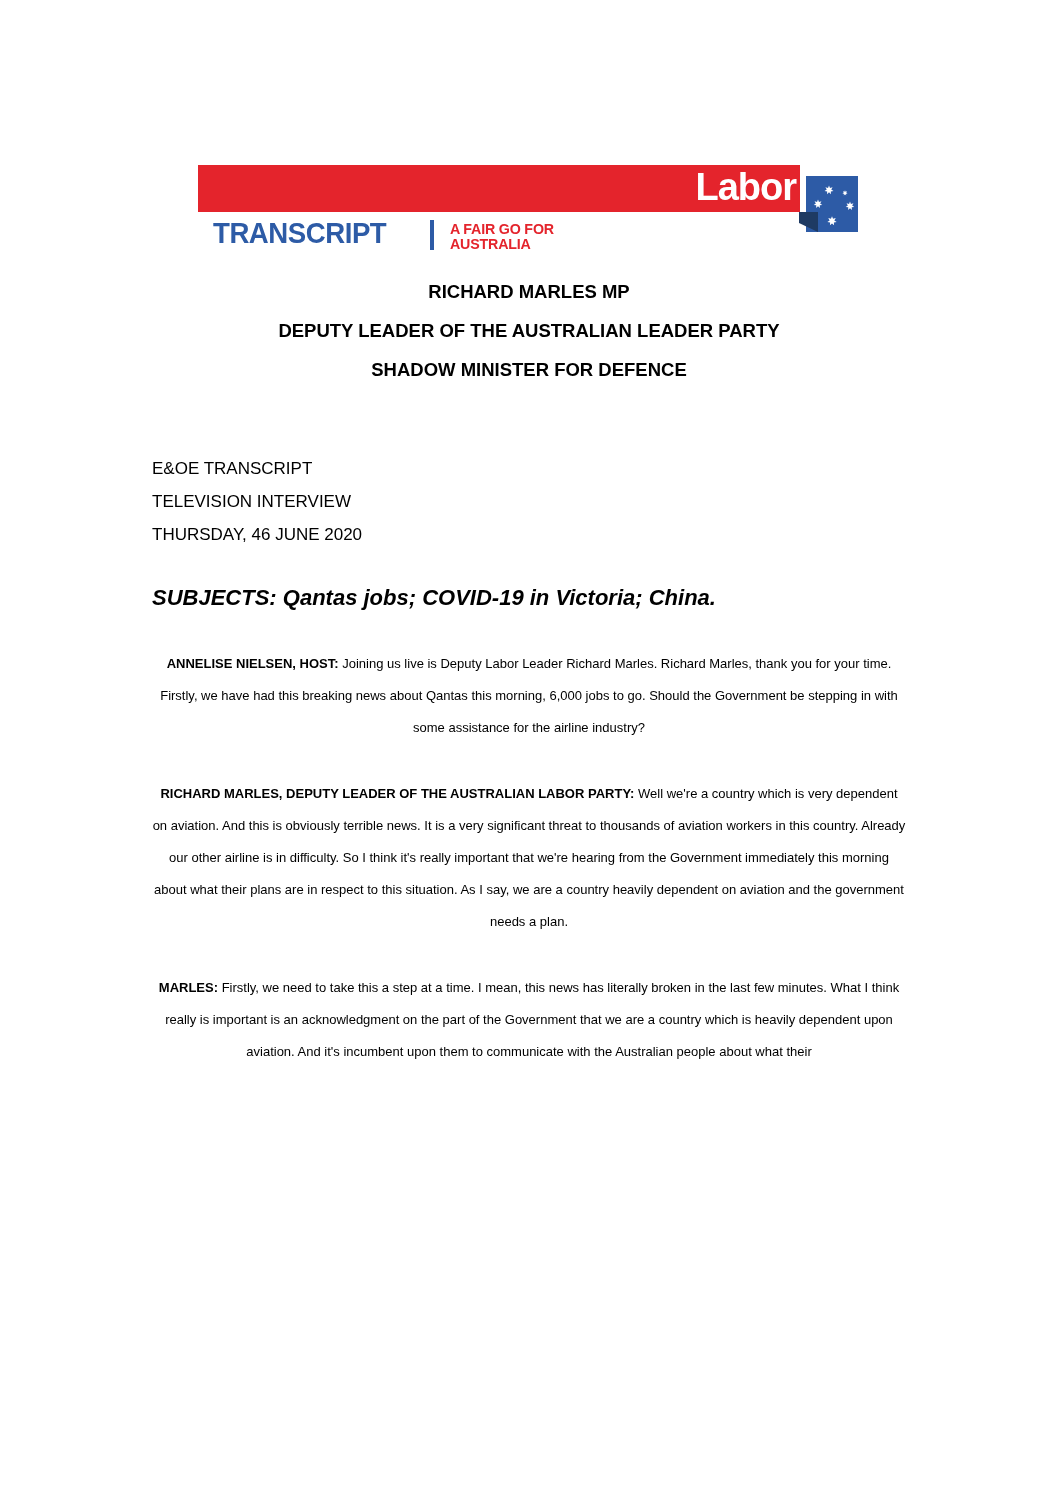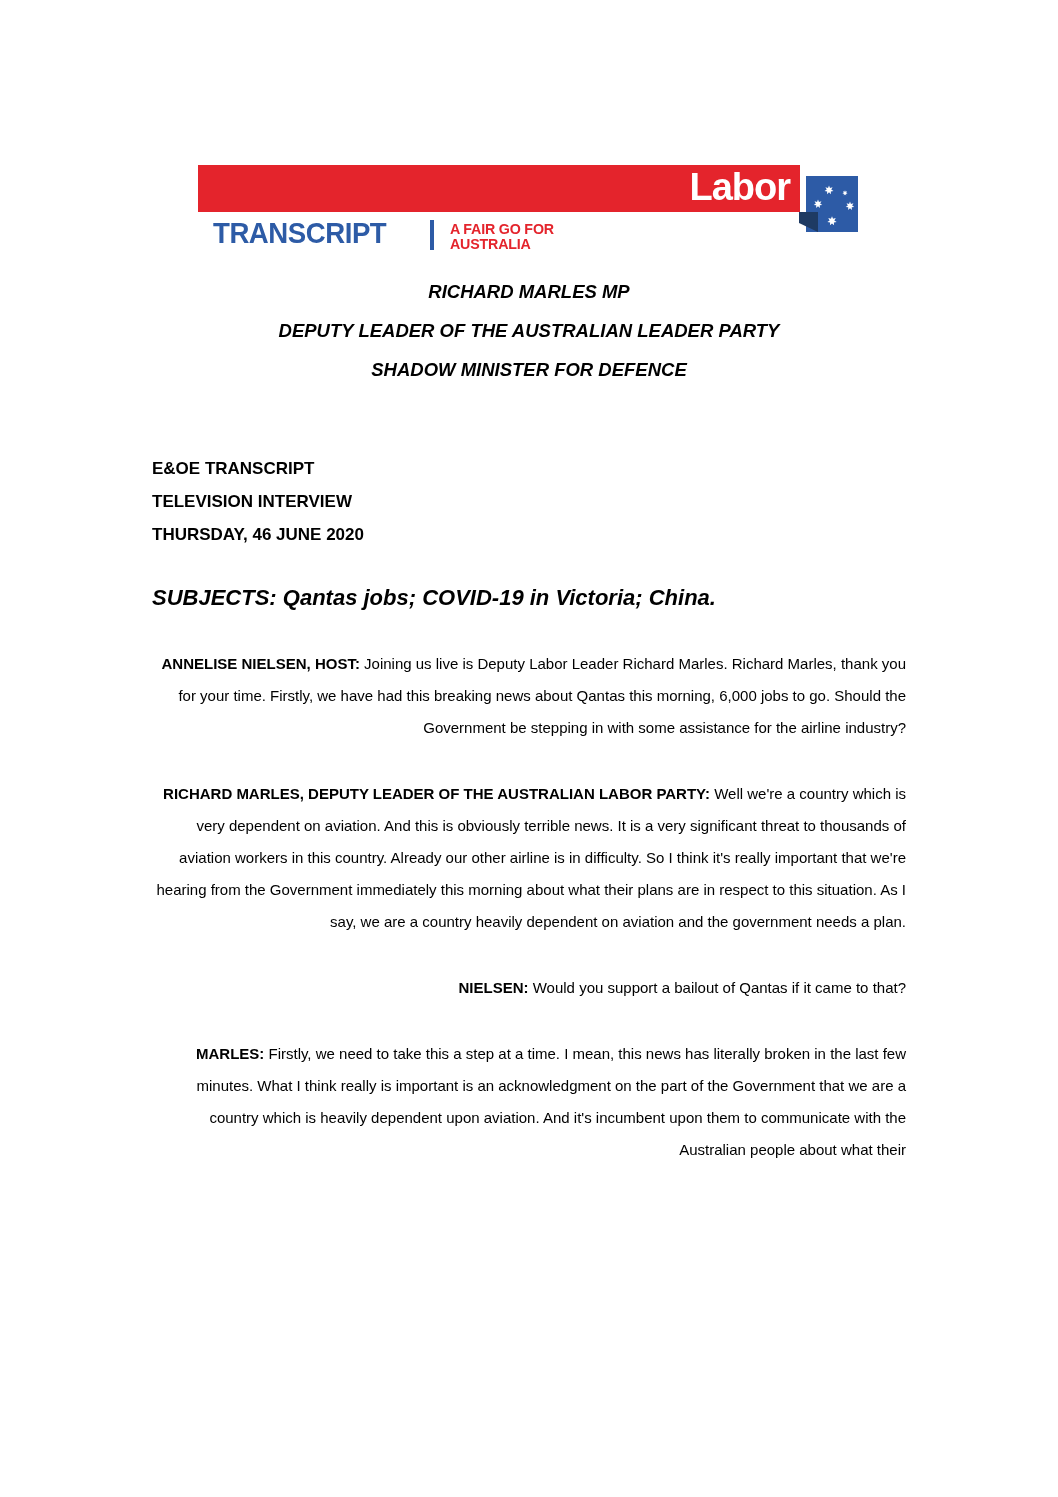--- a/index.html
+++ b/index.html
@@ -15,21 +15,21 @@
   }
 
   
   .logo-header { position: absolute; top: 0; left: 0; width: 100%; height: 270px; }
   .red-bar {
     position: absolute;
     left: 198px; top: 165px;
     width: 602px; height: 47px;
     background: #e4242c;
     display: flex; align-items: center; justify-content: flex-end;
-    padding-right: 10px;
+    padding-right: 4px;
   }
   .labor-wordmark {
     color: #ffffff;
     font-weight: bold;
     font-size: 38px;
     letter-spacing: -1px;
     line-height: 1;
     padding-bottom: 3px;
   }
   .blue-square {
@@ -69,25 +69,25 @@
     line-height: 15px;
     letter-spacing: -0.2px;
     transform: scaleX(0.95);
     transform-origin: left top;
     white-space: nowrap;
   }
 
   
   .content { position: absolute; top: 0; left: 0; width: 100%; padding: 272px 152px 0 152px; }
 
-  .title-block { text-align: center; font-weight: bold; font-size: 18.5px; line-height: 39px; font-style: italic; }
-  .meta-block  { margin-top: 63px; font-weight: bold; font-size: 17px; line-height: 33px; }
+  .title-block { text-align: center; font-weight: bold; font-size: 18.5px; line-height: 39px; }
+  .meta-block  { margin-top: 63px; font-weight: normal; font-size: 17px; line-height: 33px; }
   .subjects    { margin-top: 31px; font-weight: bold; font-style: italic; font-size: 22px; line-height: 32px; }
 
-  .para { margin-top: 34px; font-size: 15px; line-height: 32px; text-align: right; }
+  .para { margin-top: 34px; font-size: 13px; line-height: 32px; text-align: center; }
   .para .speaker { font-weight: bold; }
 </style>
 </head>
 <body>
 
 <div class="page">
 
   <header class="logo-header">
     <div class="red-bar">
       <span class="labor-wordmark">Labor</span>
@@ -136,24 +136,20 @@
     <p class="para">
       <span class="speaker">ANNELISE NIELSEN, HOST:</span>
       <span class="speech">Joining us live is Deputy Labor Leader Richard Marles. Richard Marles, thank you for your time. Firstly, we have had this breaking news about Qantas this morning, 6,000 jobs to go. Should the Government be stepping in with some assistance for the airline industry?</span>
     </p>
 
     <p class="para">
       <span class="speaker">RICHARD MARLES, DEPUTY LEADER OF THE AUSTRALIAN LABOR PARTY:</span>
       <span class="speech">Well we're a country which is very dependent on aviation. And this is obviously terrible news. It is a very significant threat to thousands of aviation workers in this country. Already our other airline is in difficulty. So I think it's really important that we're hearing from the Government immediately this morning about what their plans are in respect to this situation. As I say, we are a country heavily dependent on aviation and the government needs a plan.</span>
     </p>
 
-    <p class="para">
-      <span class="speaker">NIELSEN:</span>
-      <span class="speech">Would you support a bailout of Qantas if it came to that?</span>
-    </p>
 
     <p class="para">
       <span class="speaker">MARLES:</span>
       <span class="speech">Firstly, we need to take this a step at a time. I mean, this news has literally broken in the last few minutes. What I think really is important is an acknowledgment on the part of the Government that we are a country which is heavily dependent upon aviation. And it's incumbent upon them to communicate with the Australian people about what their</span>
     </p>
 
   </main>
 </div>
 
 </body></html>

